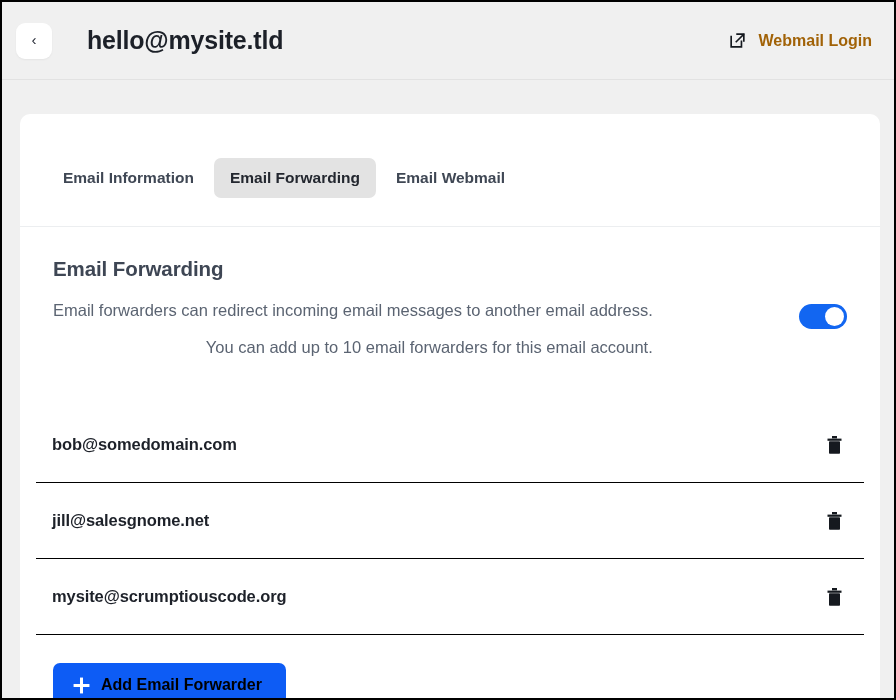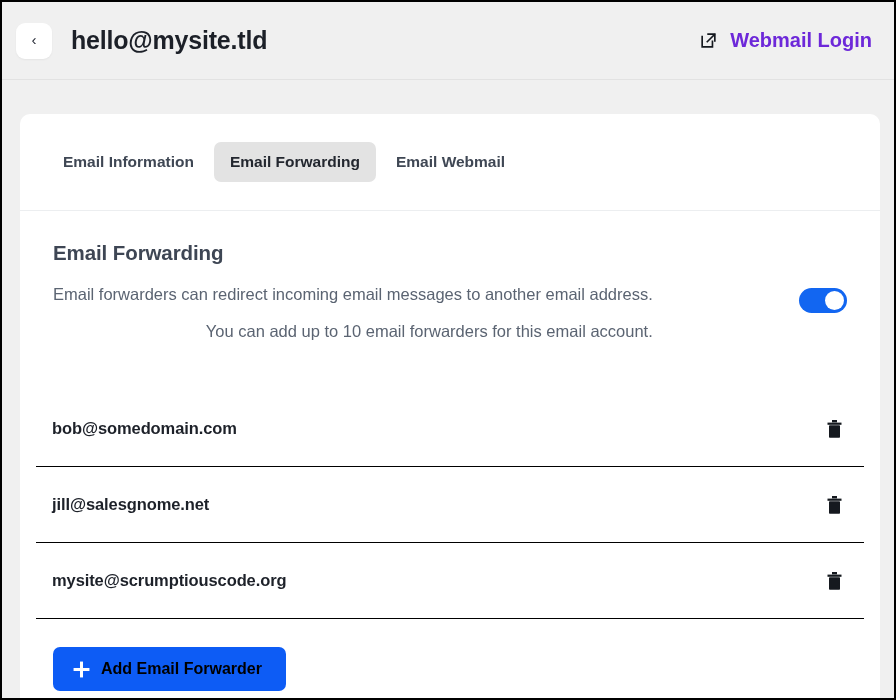--- a/index.html
+++ b/index.html
@@ -56,38 +56,38 @@
   .back-button .chev {
     font-size: 15px;
     line-height: 1;
     color: #1f2430;
     font-weight: 400;
     position: relative;
     top: -1px;
   }
 
   .account-title {
-    margin-left: 19px;
+    margin-left: 35px;
     font-size: 25px;
     font-weight: bold;
     letter-spacing: -0.2px;
     color: #1c2028;
     white-space: nowrap;
   }
 
   .header-spacer { flex: 1 1 auto; }
 
   .webmail-link {
     display: flex;
     align-items: center;
     gap: 12px;
     text-decoration: none;
-    color: #6d28d9;
-    cursor: pointer;
-    font-size: 20px;
+    color: #a16207;
+    cursor: pointer;
+    font-size: 16px;
     font-weight: bold;
     white-space: nowrap;
   }
   .ext-icon {
     width: 19px;
     height: 19px;
     display: block;
     flex: 0 0 auto;
   }
 
@@ -104,20 +104,21 @@
   }
 
   
   .tabs {
     height: 97px;
     border-bottom: 1px solid #eceef0;
     display: flex;
     align-items: center;
     padding: 0 27px;
     gap: 4px;
+    margin-top: 16px;
   }
   .tab {
     border: none;
     background: transparent;
     font-family: inherit;
     font-size: 15.5px;
     font-weight: bold;
     color: #3f4754;
     padding: 11px 16px;
     border-radius: 7px;

